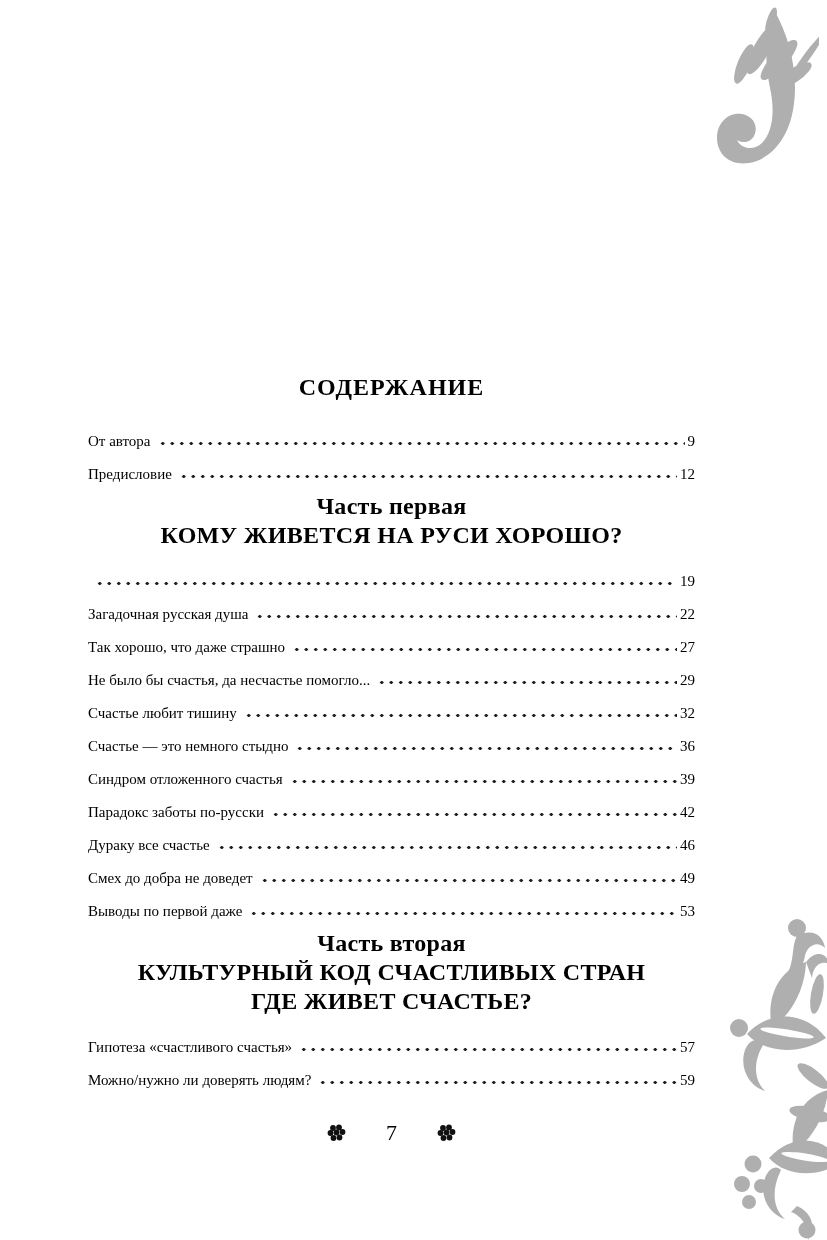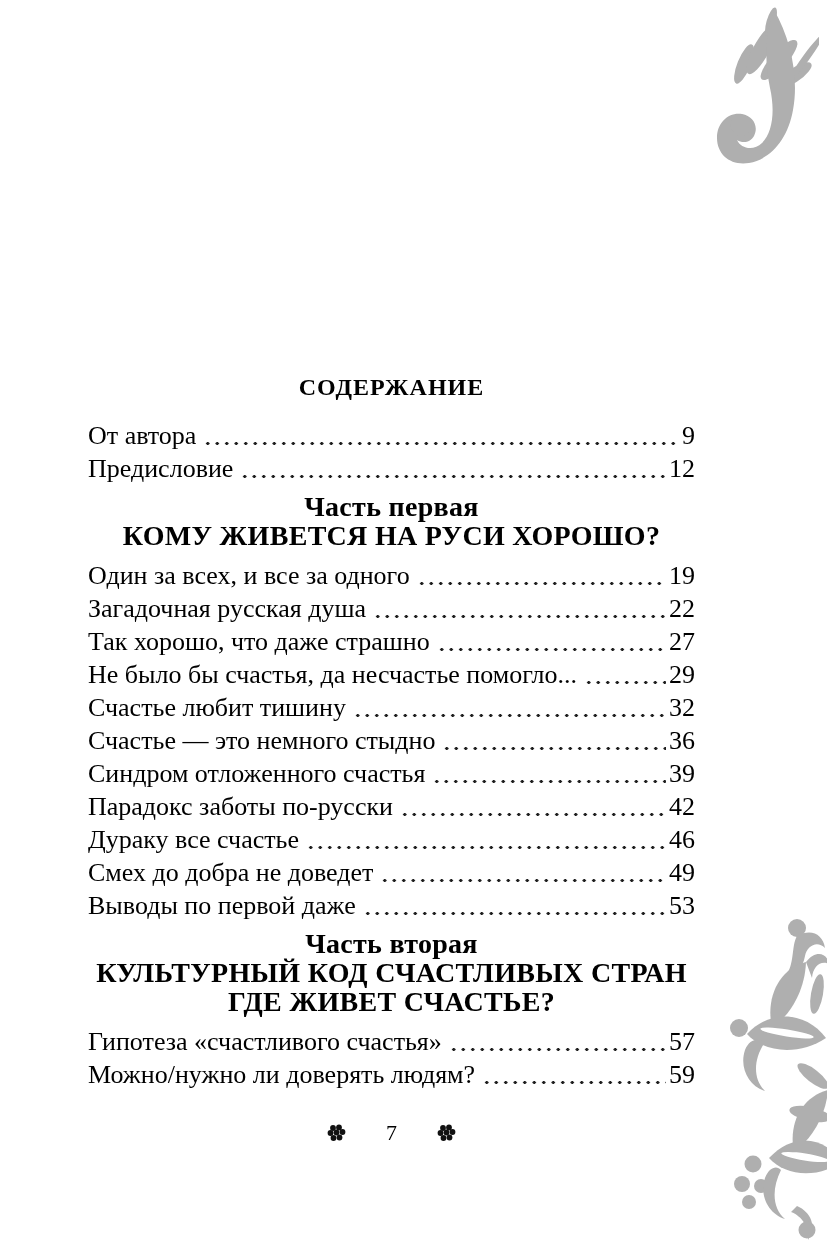--- a/index.html
+++ b/index.html
@@ -7,30 +7,30 @@
     position:relative;width:827px;height:1240px;background:#ffffff;overflow:hidden;
     font-family:"Liberation Serif","DejaVu Serif",serif;color:#000000;margin:0 auto;
   }
   .orn{position:absolute;pointer-events:none;}
   .orn-top{right:8px;top:6px;}
   .orn-bottom{right:0;top:906px;}
   .content{position:absolute;left:88px;top:0;width:607px;padding-top:374px;box-sizing:content-box;}
   .toc-title{
     font-size:24px;font-weight:bold;text-align:center;margin:0 0 16px 0;letter-spacing:1px;
   }
-  .row{display:flex;align-items:flex-end;height:33px;font-size:26px;line-height:1;}
+  .row{display:flex;align-items:flex-end;height:33px;font-size:15px;line-height:1;}
   .row .t{white-space:nowrap;padding-bottom:1px;}
   .row .p{white-space:nowrap;padding-bottom:1px;}
   .leader{
     flex:1 1 auto;min-width:14px;height:5px;margin:0 3px 4px 7px;
     background-image:radial-gradient(circle,#1c1c1c 1.4px,transparent 1.8px);
     background-size:9.5px 5px;background-repeat:repeat-x;background-position:left bottom;
   }
   .sec-head{margin:9px 0 7px 0;}
-  .sec-head-line{font-weight:bold;font-size:28px;line-height:29px;text-align:center;letter-spacing:0.3px;}
+  .sec-head-line{font-weight:bold;font-size:24px;line-height:29px;text-align:center;letter-spacing:0.3px;}
   .page-footer{
     position:absolute;left:88px;width:607px;top:1120px;
     display:flex;justify-content:center;align-items:center;gap:40px;
   }
   .page-num{font-size:22px;line-height:1;padding-top:2px;}
 </style>
 </head>
 <body>
 
 <div class="page">
@@ -94,21 +94,20 @@
   </div>
       </div>
     <div id="sections">
         <section class="sec">
     <div class="sec-head">
             <div class="sec-head-line">Часть первая</div>
             <div class="sec-head-line">КОМУ ЖИВЕТСЯ НА РУСИ ХОРОШО?</div>
           </div>
     <div class="sec-list">
             <div class="row">
-    <span class="t">Один за всех, и все за одного</span>
     <span class="leader"></span>
     <span class="p">19</span>
   </div>
             <div class="row">
     <span class="t">Загадочная русская душа</span>
     <span class="leader"></span>
     <span class="p">22</span>
   </div>
             <div class="row">
     <span class="t">Так хорошо, что даже страшно</span>

